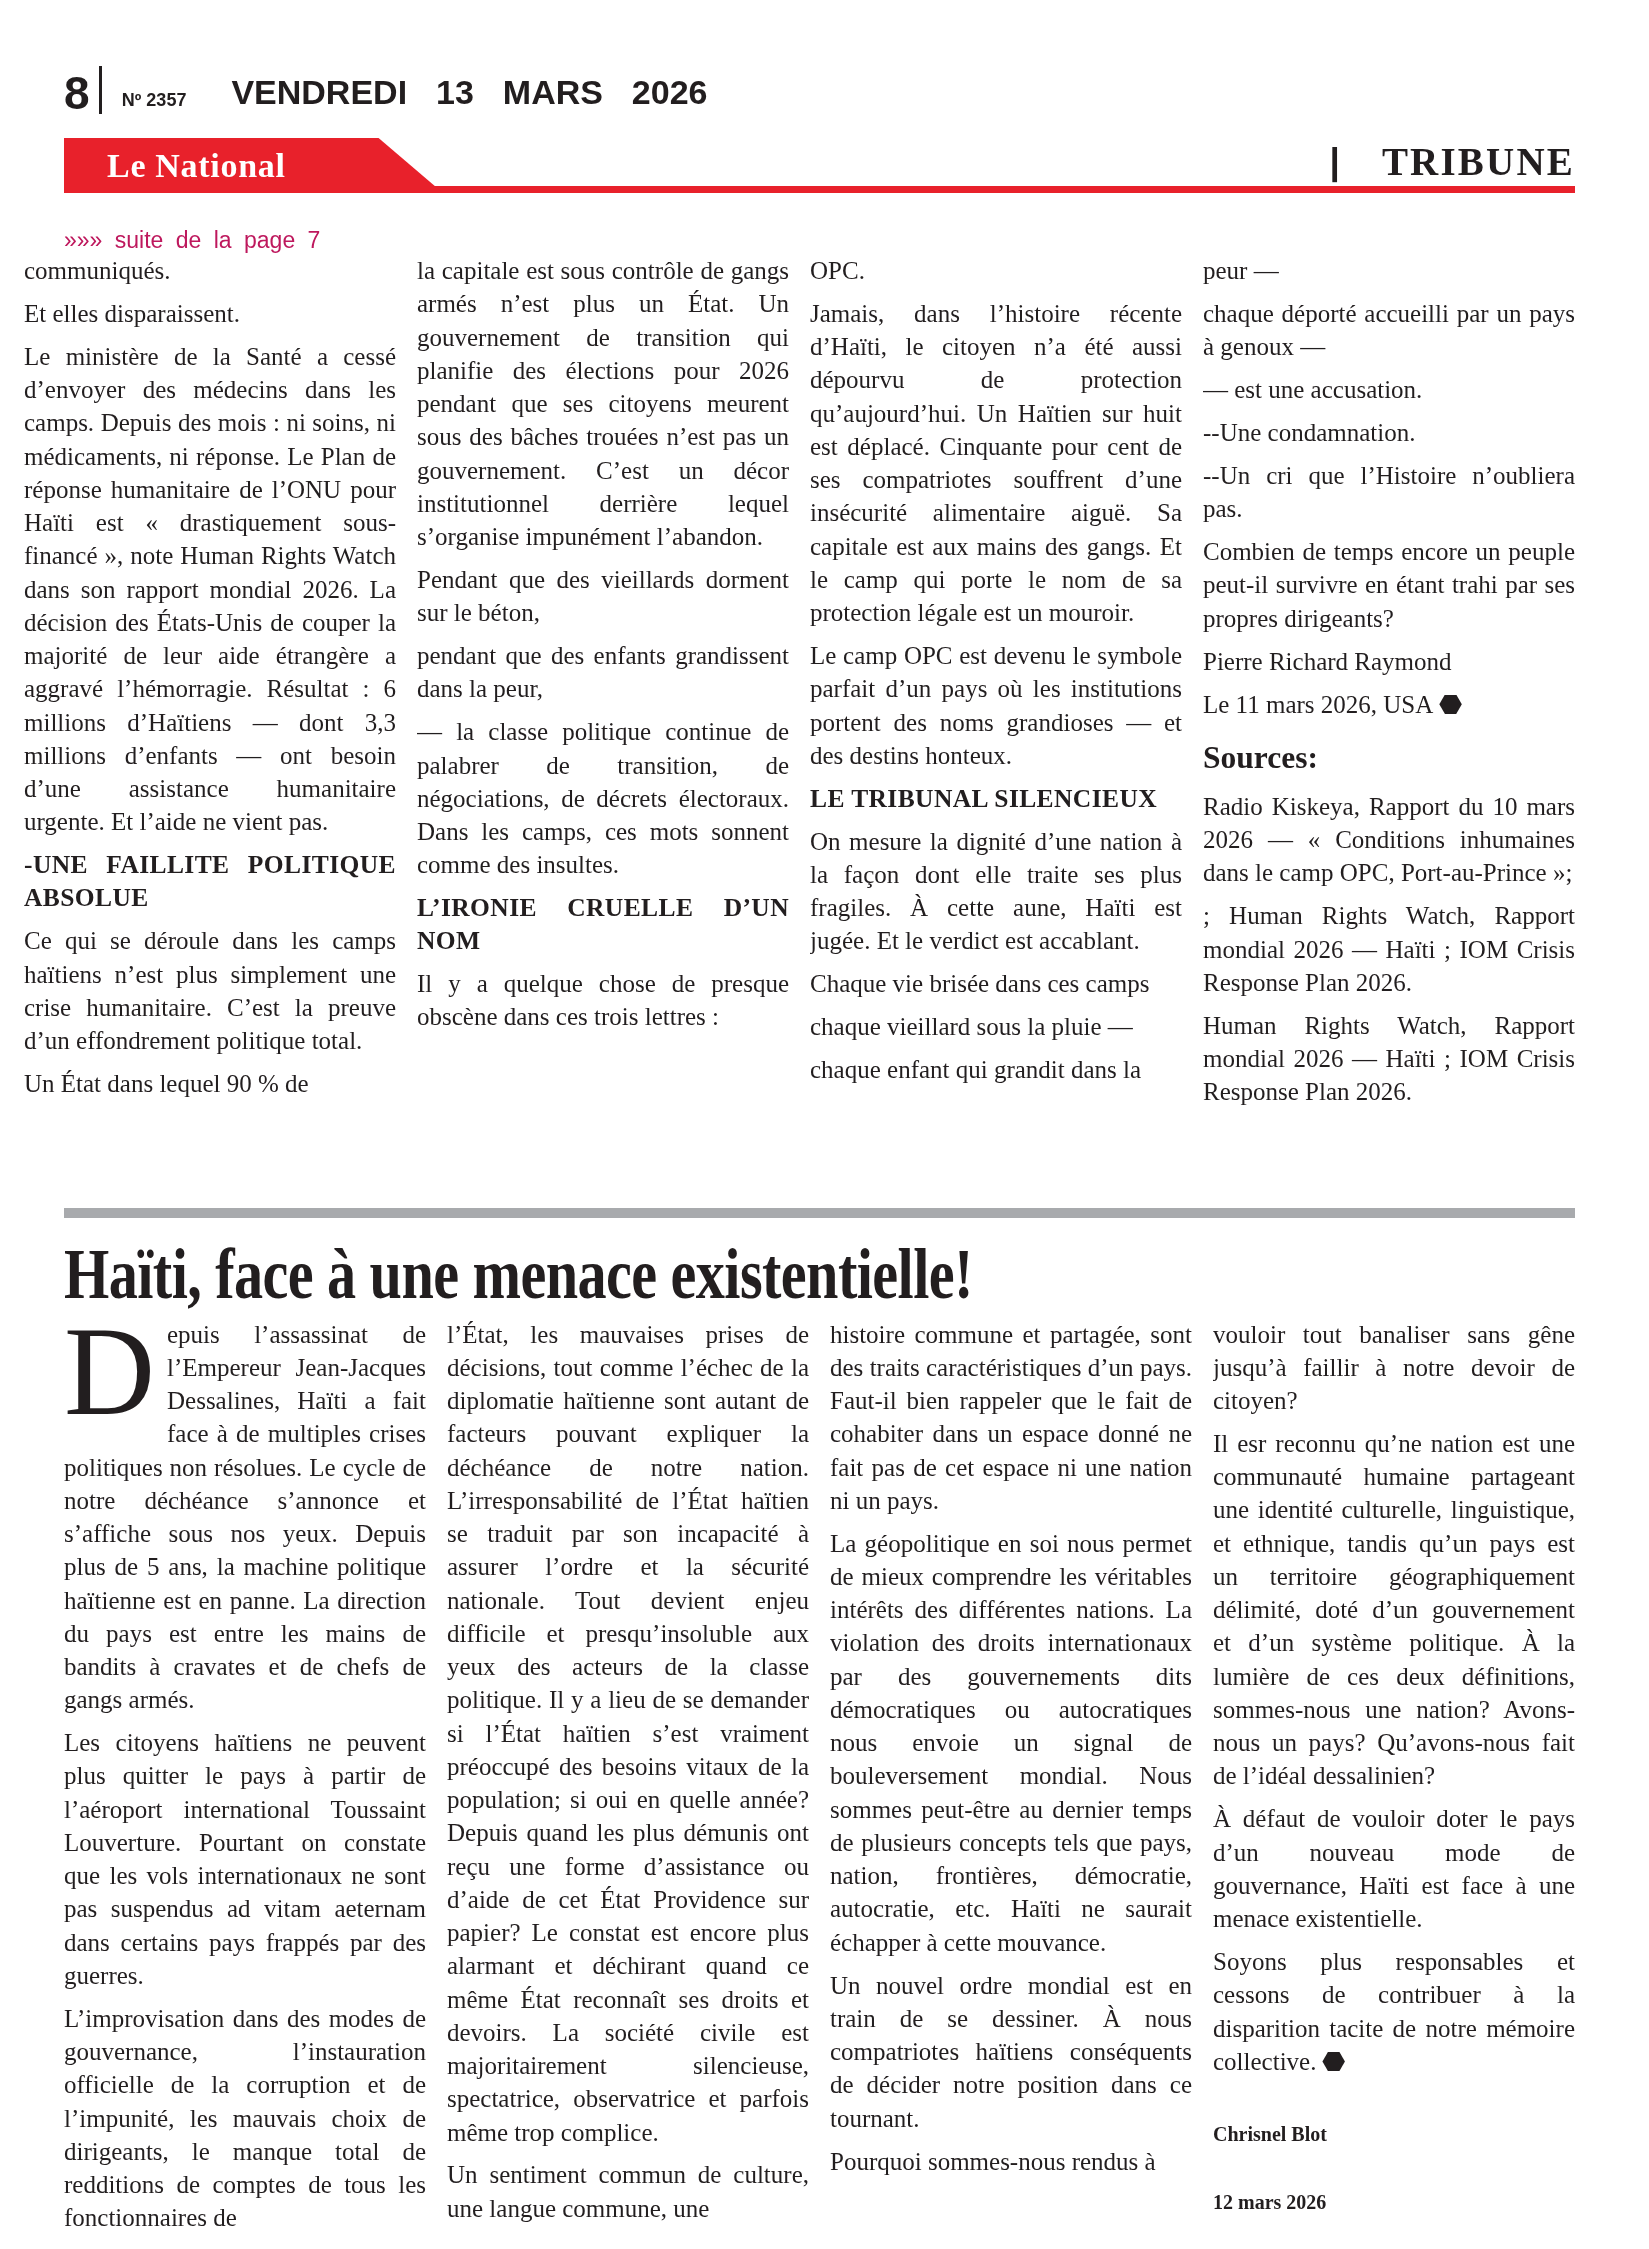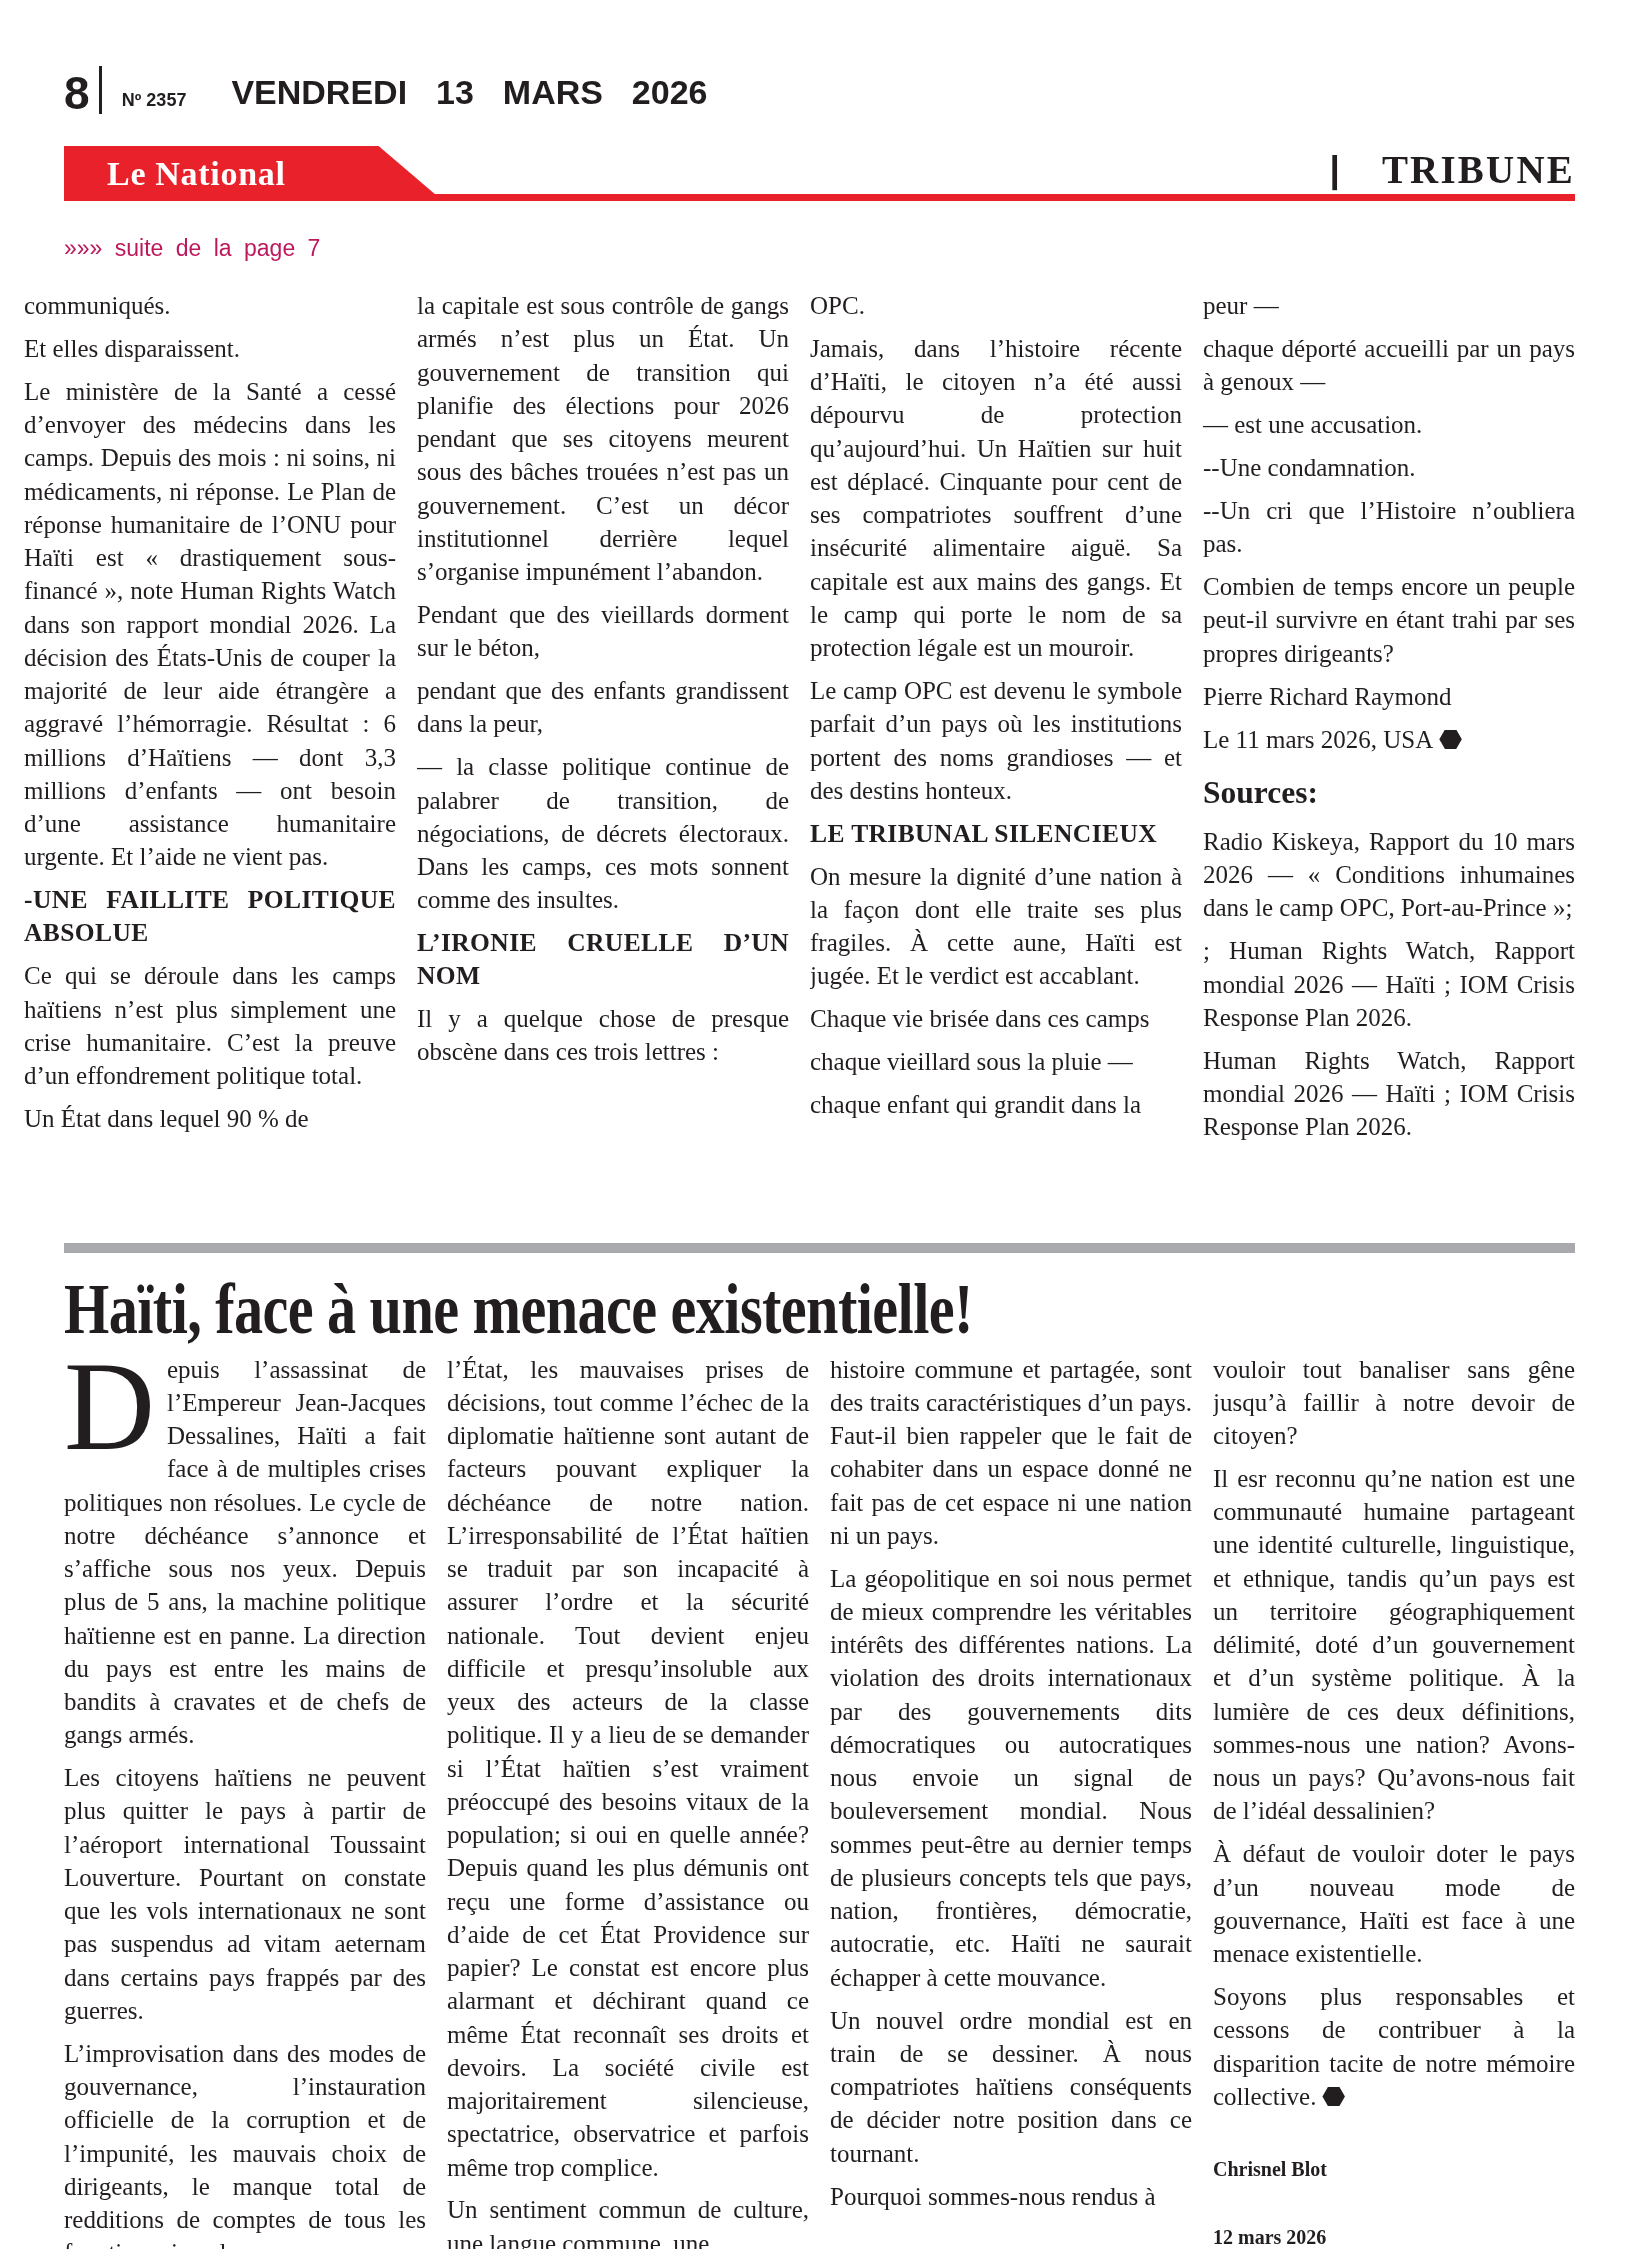--- a/index.html
+++ b/index.html
@@ -6,34 +6,34 @@
   body{width:1650px;height:2250px;position:relative;font-family:"Liberation Serif",serif;color:#221e1f;}
   .page{position:absolute;inset:0;overflow:hidden;}
 
   
   .masthead-row{padding:66px 75px 0 64px;display:flex;align-items:flex-end;font-family:"Liberation Sans",sans-serif;font-weight:bold;}
   .pagenum{font-size:46px;line-height:0.9;letter-spacing:-1.5px;}
   .pagenum-divider{display:inline-block;width:3.7px;height:48px;background:#221e1f;margin:0 19.5px 0 10.5px;}
   .issue{font-size:18px;line-height:1.1;padding-bottom:3px;letter-spacing:0px;}
   .date{font-size:34px;line-height:1.1;padding-bottom:3px;margin-left:45px;word-spacing:19.5px;}
 
-  .banner-row{position:relative;height:55px;margin-top:32px;}
+  .banner-row{position:relative;height:55px;margin-top:24px;}
   .red-rule{position:absolute;left:64px;right:75px;bottom:0;height:7.5px;background:#e8212b;}
   .brand-banner{position:absolute;left:64px;top:0;width:379px;height:55px;background:#e8212b;
     clip-path:polygon(0 0,83% 0,100% 100%,0 100%);display:flex;align-items:center;}
   .brand-banner span{color:#ffffff;font-weight:bold;font-size:34px;padding-left:43px;letter-spacing:0.7px;font-family:"Liberation Serif",serif;}
   .section-label{position:absolute;right:75px;bottom:12px;display:flex;align-items:center;gap:42px;}
   .section-sep{font-family:"Liberation Sans",sans-serif;font-weight:bold;font-size:37px;line-height:1;}
   .section-name{font-family:"Liberation Serif",serif;font-weight:bold;font-size:39px;letter-spacing:2.2px;line-height:1;text-align:right;}
 
   .continuation{margin:34px 0 0 64px;color:#be185d;font-size:23px;font-family:"Liberation Sans",sans-serif;word-spacing:6px;}
 
   
   .article{padding:0 75px 0 64px;}
-  .article-1{margin-top:27px;height:934px;overflow:hidden;padding-left:24px;}
+  .article-1{height:934px;overflow:hidden;padding-left:24px;}
   .article-2{margin-top:7.5px;height:952px;overflow:hidden;}
   .cols{display:flex;gap:21px;height:100%;}
   .col{flex:1 1 0;overflow:hidden;}
 
   .para{font-size:25px;line-height:1.33;text-align:justify;margin:0 0 9.7px 0;}
   .subhead{font-size:25.5px;line-height:1.3;font-weight:bold;text-align:justify;margin:4.5px 0 9.7px 0;letter-spacing:0.4px;}
   .sources-head{font-size:31.5px;font-weight:bold;margin:19.5px 0 13.5px 0;}
   .signature{font-size:20px;font-weight:bold;text-align:left;margin:45px 0 13.5px 0;}
   .endmark{display:inline-block;width:22.5px;height:19.5px;background:#221e1f;margin-left:6px;vertical-align:-1.5px;
     clip-path:polygon(25% 0,75% 0,100% 50%,75% 100%,25% 100%,0 50%);}

